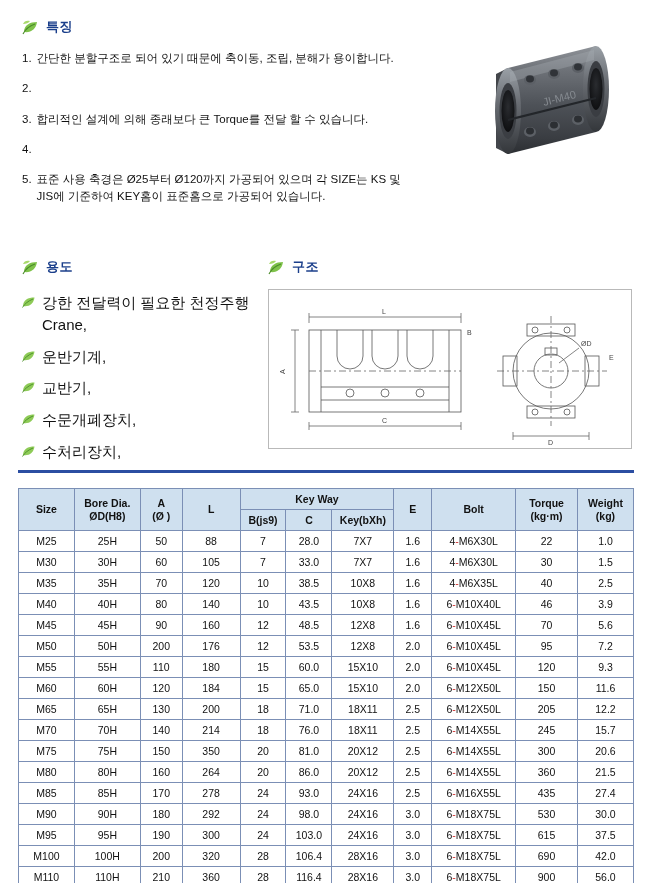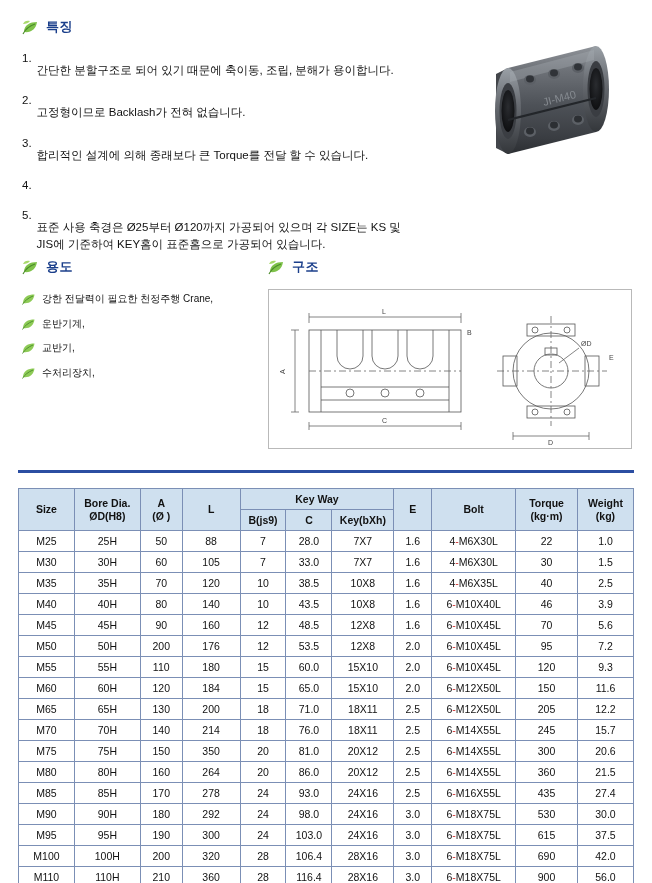--- a/index.html
+++ b/index.html
@@ -21,32 +21,32 @@
   .leaf svg { display: block; }
 
   
   #features { position: absolute; left: 22px; top: 18px; width: 420px; }
   .feat-list { margin: 14px 0 0 0; padding: 0; list-style: none; }
   .feat-list li {
     font-size: 11.5px; color: #111; line-height: 1.5; margin-bottom: 13px;
     display: flex; gap: 5px;
   }
   .feat-list li .num { flex: none; }
-  .feat-list li .txt { white-space: pre-line; margin-top: 12px; }
+  .feat-list li .txt { white-space: pre-line; }
 
   
   #photo {
     position: absolute; right: 24px; top: 28px; width: 150px; height: 150px;
   }
 
   
   #usage { position: absolute; left: 22px; top: 258px; width: 240px; }
   .use-list { margin: 16px 0 0 0; padding: 0; list-style: none; }
   .use-list li {
-    font-size: 10px; color: #111; line-height: 1.45; margin-bottom: 10px;
+    font-size: 15px; color: #111; line-height: 1.45; margin-bottom: 10px;
     display: flex; gap: 6px; align-items: flex-start;
   }
   .use-list li .bullet { flex: none; width: 14px; height: 13px; margin-top: 1px; }
 
   
   #structure { position: absolute; left: 268px; top: 258px; width: 400px; }
   .drawing-box {
     margin-top: 13px; width: 364px; height: 160px;
     border: 1px solid #b9b9b9; background: #fff; position: relative;
   }
@@ -99,21 +99,20 @@
       </span>
       <span class="title">특징</span>
     </div>
     <ul class="feat-list">
       <li>
         <span class="num">1.</span>
         <span class="txt">간단한 분할구조로 되어 있기 때문에 축이동, 조립, 분해가 용이합니다.</span>
       </li>
       <li>
         <span class="num">2.</span>
-        <span class="txt">고정형이므로 Backlash가 전혀 없습니다.</span>
       </li>
       <li>
         <span class="num">3.</span>
         <span class="txt">합리적인 설계에 의해 종래보다 큰 Torque를 전달 할 수 있습니다.</span>
       </li>
       <li>
         <span class="num">4.</span>
       </li>
       <li>
         <span class="num">5.</span>
@@ -212,20 +211,29 @@
         <span>운반기계,</span>
       </li>
       <li>
         <span class="bullet">
           <svg width="14" height="13" viewBox="0 0 14 13">
               <path d="M1 10 C1 4, 6 1.5, 12.5 1.5 C11.6 8, 7 11, 1 10 Z" fill="#8ecb57"></path>
               <path d="M0.5 11.5 C2.5 8, 6 5, 11 3" stroke="#4a8b2a" stroke-width=".9" fill="none"></path>
             </svg>
         </span>
         <span>교반기,</span>
+      </li>
+      <li>
+        <span class="bullet">
+          <svg width="14" height="13" viewBox="0 0 14 13">
+              <path d="M1 10 C1 4, 6 1.5, 12.5 1.5 C11.6 8, 7 11, 1 10 Z" fill="#8ecb57"></path>
+              <path d="M0.5 11.5 C2.5 8, 6 5, 11 3" stroke="#4a8b2a" stroke-width=".9" fill="none"></path>
+            </svg>
+        </span>
+        <span>수문개폐장치,</span>
       </li>
       <li>
         <span class="bullet">
           <svg width="14" height="13" viewBox="0 0 14 13">
               <path d="M1 10 C1 4, 6 1.5, 12.5 1.5 C11.6 8, 7 11, 1 10 Z" fill="#8ecb57"></path>
               <path d="M0.5 11.5 C2.5 8, 6 5, 11 3" stroke="#4a8b2a" stroke-width=".9" fill="none"></path>
             </svg>
         </span>
         <span>수처리장치,</span>
       </li>

